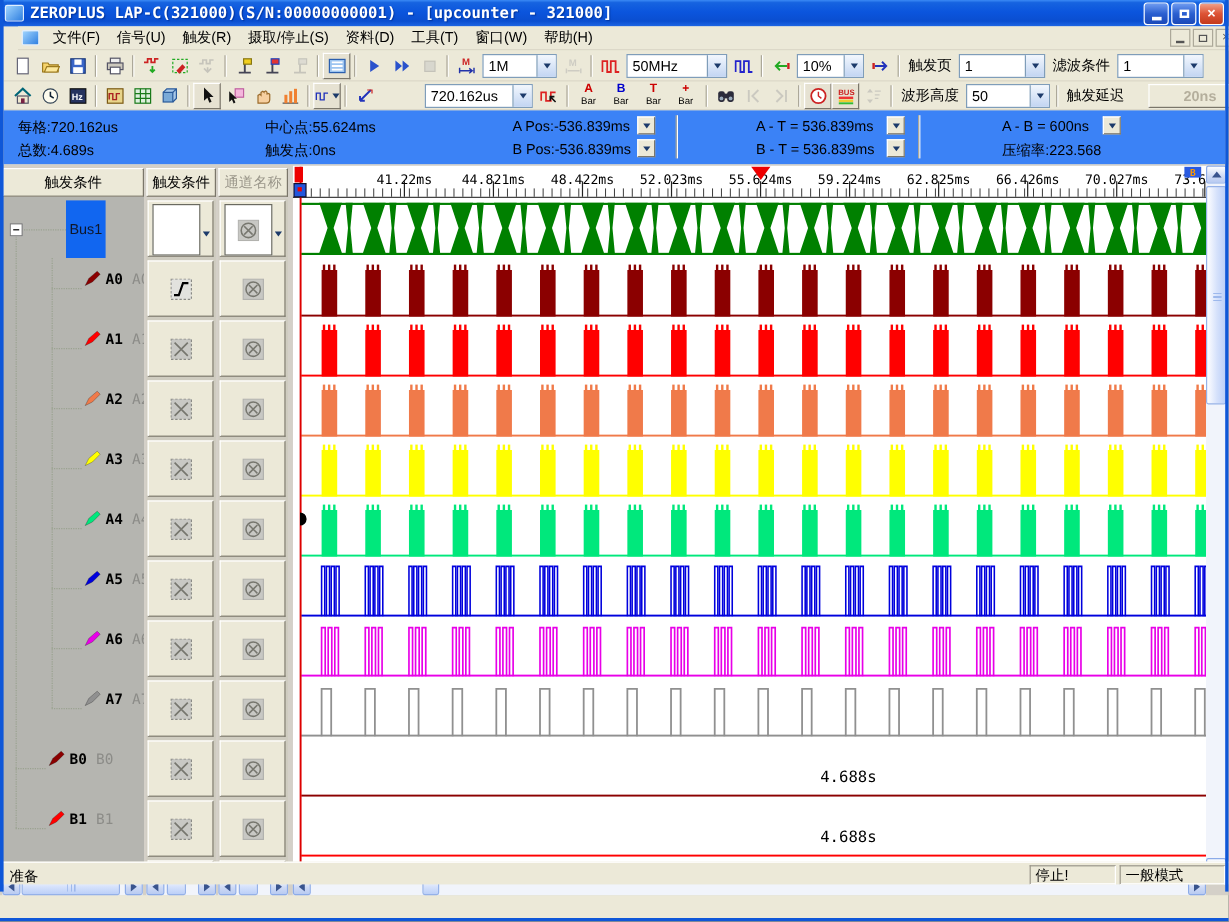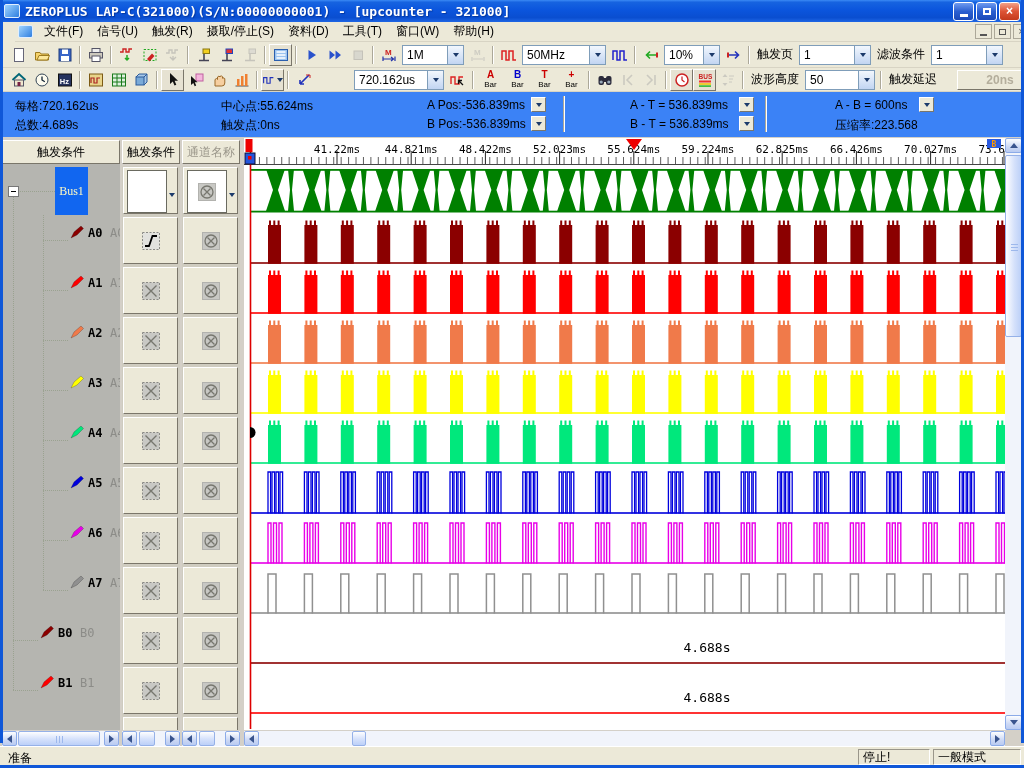--- a/index.html
+++ b/index.html
@@ -69,41 +69,41 @@
   .cellcol{position:absolute;top:166px;width:58px;height:564px;background:#cfccc0;overflow:hidden;}
   .cell{position:absolute;left:1px;width:55px;height:47px;background:#ece9d8;border:1px solid;
     border-color:#fff #7a766a #7a766a #fff;display:flex;align-items:center;justify-content:center;}
   .treelabel{position:absolute;font-family:"DejaVu Sans Mono",monospace;font-size:12px;font-weight:bold;white-space:nowrap;}
   .treealias{position:absolute;font-family:"DejaVu Sans Mono",monospace;font-size:12px;color:#8c8c88;white-space:nowrap;}
   .dotH{position:absolute;height:1px;border-top:1px dotted #9aa290;}
   .dotV{position:absolute;width:1px;border-left:1px dotted #9aa290;}
   .minusbox{position:absolute;width:11px;height:11px;background:#fff;border:1px solid #777;
     display:flex;align-items:center;justify-content:center;}
   .minusbox::after{content:"";width:5px;height:1px;background:#000;}
-  #busbox{position:absolute;background:#1166f0;color:#fef9c3;display:flex;align-items:center;justify-content:center;
-    font-family:Liberation Serif, serif;font-size:12px;}
+  #busbox{position:absolute;background:#1166f0;color:#0f172a;display:flex;align-items:center;justify-content:center;
+    font-family:Liberation Sans, sans-serif;font-size:12px;}
   #waveholder{position:absolute;left:244px;top:138px;width:761px;height:592px;}
   
   .sb{position:absolute;background:#f1f4fb;}
   .sbbtn{position:absolute;background:linear-gradient(180deg,#fdfeff,#cdd9f5 60%,#b9cbf2);
     border:1px solid #8cabe8;border-radius:2px;display:flex;align-items:center;justify-content:center;}
   .tri{width:0;height:0;border:4px solid transparent;}
   .tri.l{border-right:5px solid #39548e;margin-left:-4px;}
   .tri.r{border-left:5px solid #39548e;margin-right:-4px;}
   .tri.u{border-bottom:5px solid #39548e;margin-top:-4px;}
   .tri.d{border-top:5px solid #39548e;margin-bottom:-4px;}
   .sbthumb{position:absolute;background:linear-gradient(180deg,#fefeff,#d5e1fb 55%,#bcd0f8);
     border:1px solid #95b1e8;border-radius:2px;}
   .sbthumbV{background:linear-gradient(90deg,#fefeff,#d5e1fb 55%,#bcd0f8);}
   .gripH{position:absolute;left:50%;top:4px;width:7px;height:7px;margin-left:-3px;
     background:repeating-linear-gradient(90deg,#9db8ec 0 1px,transparent 1px 3px);}
   .gripV{position:absolute;top:50%;left:5px;height:9px;width:7px;margin-top:-4px;
     background:repeating-linear-gradient(0deg,#9db8ec 0 1px,transparent 1px 3px);}
   
-  #statusbar{position:absolute;left:0;top:746px;width:1024px;height:19px;background:#ece9d8;border-top:1px solid #fff;padding-left:15px;}
+  #statusbar{position:absolute;left:0;top:718px;width:1024px;height:19px;background:#ece9d8;border-top:1px solid #fff;padding-left:15px;}
   .sfield{position:absolute;top:2px;height:16px;border:1px solid;border-color:#9a968a #fff #fff #9a968a;
     padding:0 4px;line-height:14px;font-size:12px;white-space:nowrap;}
 </style>
 </head>
 <body>
 
 <div id="win">
 
   <div id="titlebar">
     <div class="appicon"></div>

